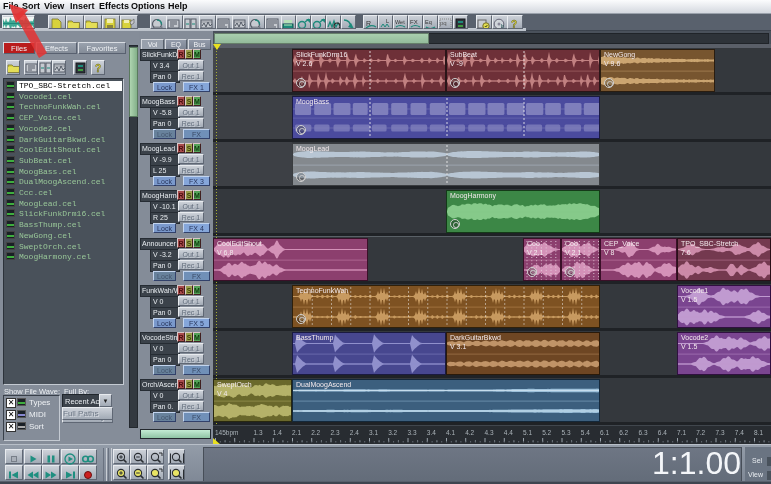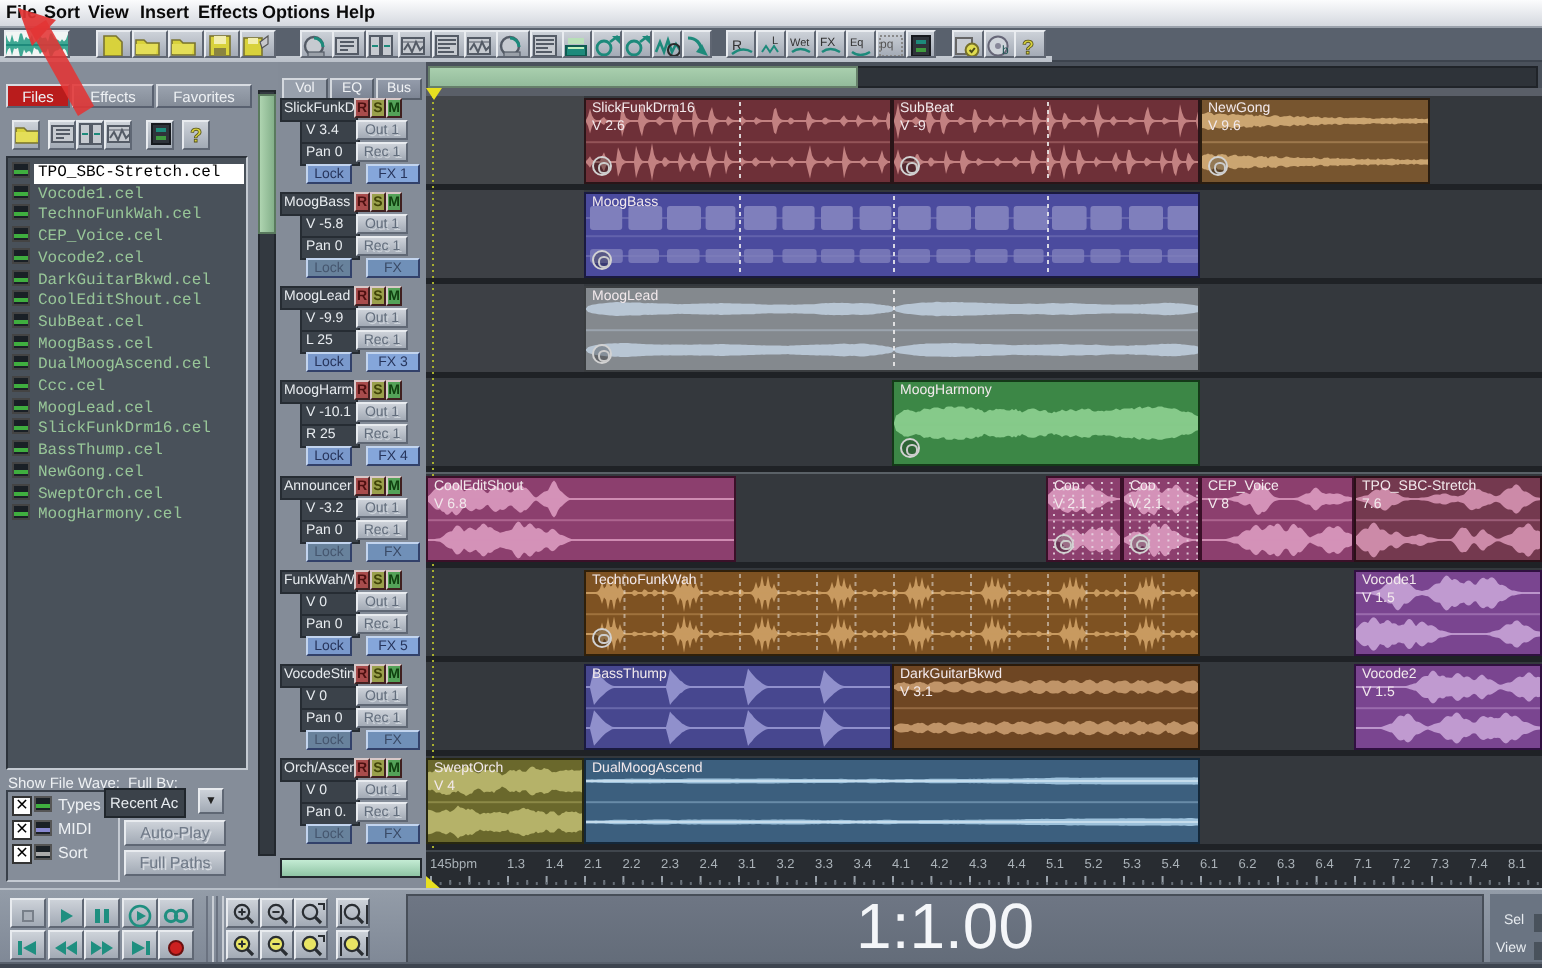--- a/index.html
+++ b/index.html
@@ -223,24 +223,24 @@
       <div class="abs" style="left:6px;top:379px;width:8px;height:8px;background:#fff;border:1px solid #333;font-size:8px;line-height:8px;text-align:center;color:#000">✕</div>
       <div class="abs" style="left:17px;top:379px;width:9px;height:8px;background:#1a2026;border:1px solid #555;box-sizing:border-box">
         <div style="margin-top:3px;height:2px;background:#8888d0"></div>
       </div>
       <div class="abs" style="left:29px;top:379px;font-size:8px;color:#eef1f4">MIDI</div>
       <div class="abs" style="left:6px;top:391px;width:8px;height:8px;background:#fff;border:1px solid #333;font-size:8px;line-height:8px;text-align:center;color:#000">✕</div>
       <div class="abs" style="left:17px;top:391px;width:9px;height:8px;background:#1a2026;border:1px solid #555;box-sizing:border-box">
         <div style="margin-top:3px;height:2px;background:#aaa"></div>
       </div>
       <div class="abs" style="left:29px;top:391px;font-size:8px;color:#eef1f4">Sort</div>
-      <div class="abs sunk" style="left:52px;top:363px;width:37px;height:13px;font-size:7.5px;line-height:13px;padding-left:2px;border:1px solid #20262c;white-space:nowrap;overflow:hidden">Recent Ac</div>
+      <div class="abs sunk" style="left:62px;top:363px;width:37px;height:13px;font-size:7.5px;line-height:13px;padding-left:2px;border:1px solid #20262c;white-space:nowrap;overflow:hidden">Recent Ac</div>
       <div class="btn" style="left:99px;top:363px;width:13px;height:13px;font-size:6px;text-align:center;line-height:12px;color:#222">▼</div>
       <div class="btn" style="left:62px;top:379px;width:51px;height:13px;font-size:8px;text-align:center;line-height:12px;color:#707a88;text-shadow:1px 1px 0 #d8dce2">Auto-Play</div>
-      <div class="btn" style="left:62px;top:394px;width:51px;height:13px;font-size:8px;text-align:center;line-height:12px;color:#707a88;text-shadow:1px 1px 0 #d8dce2">Full Paths</div>
+      <div class="btn" style="left:62px;top:376px;width:51px;height:13px;font-size:8px;line-height:12px;color:#707a88;text-shadow:1px 1px 0 #d8dce2">Full Paths</div>
     </div>
     <div class="abs" style="left:128px;top:31px;width:11px;height:413px;background:#858d99">
       <div class="abs" style="left:1px;top:14px;width:9px;height:383px;background:#333940;border:1px solid #23282e;box-sizing:border-box"></div>
       <div class="abs" style="left:1px;top:16px;width:9px;height:70px;background:linear-gradient(90deg,#aed4b0,#84b08a);border:1px solid #5a7a5e;box-sizing:border-box"></div>
     </div>
     <div class="abs" style="left:139px;top:31px;width:74px;height:413px;background:#848c98">
       <div class="abs" style="left:2px;top:8px;width:23px;height:11px;background:#98a0ac;border:1px solid;border-color:#d4d8de #565e6a #565e6a #d4d8de;box-sizing:border-box;font-size:7px;color:#f0f2f5;text-align:center;line-height:10px">Vol</div>
       <div class="abs" style="left:26px;top:8px;width:22px;height:11px;background:linear-gradient(#939baa,#7d8594);border:1px solid;border-color:#d4d8de #565e6a #565e6a #d4d8de;box-sizing:border-box;font-size:7px;color:#f0f2f5;text-align:center;line-height:10px">EQ</div>
       <div class="abs" style="left:49px;top:8px;width:23px;height:11px;background:linear-gradient(#939baa,#7d8594);border:1px solid;border-color:#d4d8de #565e6a #565e6a #d4d8de;box-sizing:border-box;font-size:7px;color:#f0f2f5;text-align:center;line-height:10px">Bus</div>
       <div class="abs" style="left:0px;top:17.0px;width:74px;height:46px">
@@ -931,21 +931,21 @@
           <line x1="9.6" y1="7.6" x2="12.5" y2="10.5" stroke="#2a2e33" stroke-width="1.6"></line>
           <polyline points="11,1 14,1 14,4" fill="none" stroke="#2a2e33" stroke-width="1"></polyline>
         </svg></div>
       <div class="btn" style="left:168px;top:20px;width:17px;height:15px;padding-top:1px;text-align:center"><svg width="16" height="13" viewBox="0 0 16 13" xmlns="http://www.w3.org/2000/svg">
           <circle cx="7" cy="5" r="3.6" fill="#e8e464" stroke="#2a2e33" stroke-width="1.1"></circle>
           <line x1="9.6" y1="7.6" x2="12.5" y2="10.5" stroke="#2a2e33" stroke-width="1.6"></line>
           <line x1="1.5" y1="1.5" x2="1.5" y2="11" stroke="#2a2e33" stroke-width="1"></line>
           <line x1="14.5" y1="1.5" x2="14.5" y2="11" stroke="#2a2e33" stroke-width="1"></line>
         </svg></div>
       <div class="abs" style="left:203px;top:2px;width:539px;height:36px;background:linear-gradient(#6e7684,#636c79);border:1px solid #474e58;box-sizing:border-box">
-        <div class="abs" style="left:0;top:0px;width:537px;height:34px;font-size:32px;color:#f4f6f9;text-align:center;line-height:31px">1:1.00</div>
+        <div class="abs" style="left:0;top:0px;width:537px;height:34px;font-size:32px;color:#f4f6f9;text-align:right;line-height:31px">1:1.00</div>
       </div>
       <div class="abs" style="left:745px;top:2px;width:26px;height:36px;background:#6a7482"></div>
       <div class="abs" style="left:752px;top:12px;font-size:7px;color:#e8ecf0">Sel</div>
       <div class="abs" style="left:748px;top:26px;font-size:7px;color:#e8ecf0">View</div>
       <div class="abs" style="left:767px;top:12px;width:4px;height:9px;background:#49525c"></div>
       <div class="abs" style="left:767px;top:26px;width:4px;height:9px;background:#49525c"></div>
       <div class="abs" style="left:0;top:36px;width:771px;height:1px;background:#59616d"></div>
       <div class="abs" style="left:0;top:37px;width:771px;height:3px;background:#3e4550"></div>
     </div>
     <svg class="abs" style="left:0;top:0;pointer-events:none" width="80" height="70" viewBox="0 0 80 70" xmlns="http://www.w3.org/2000/svg">

